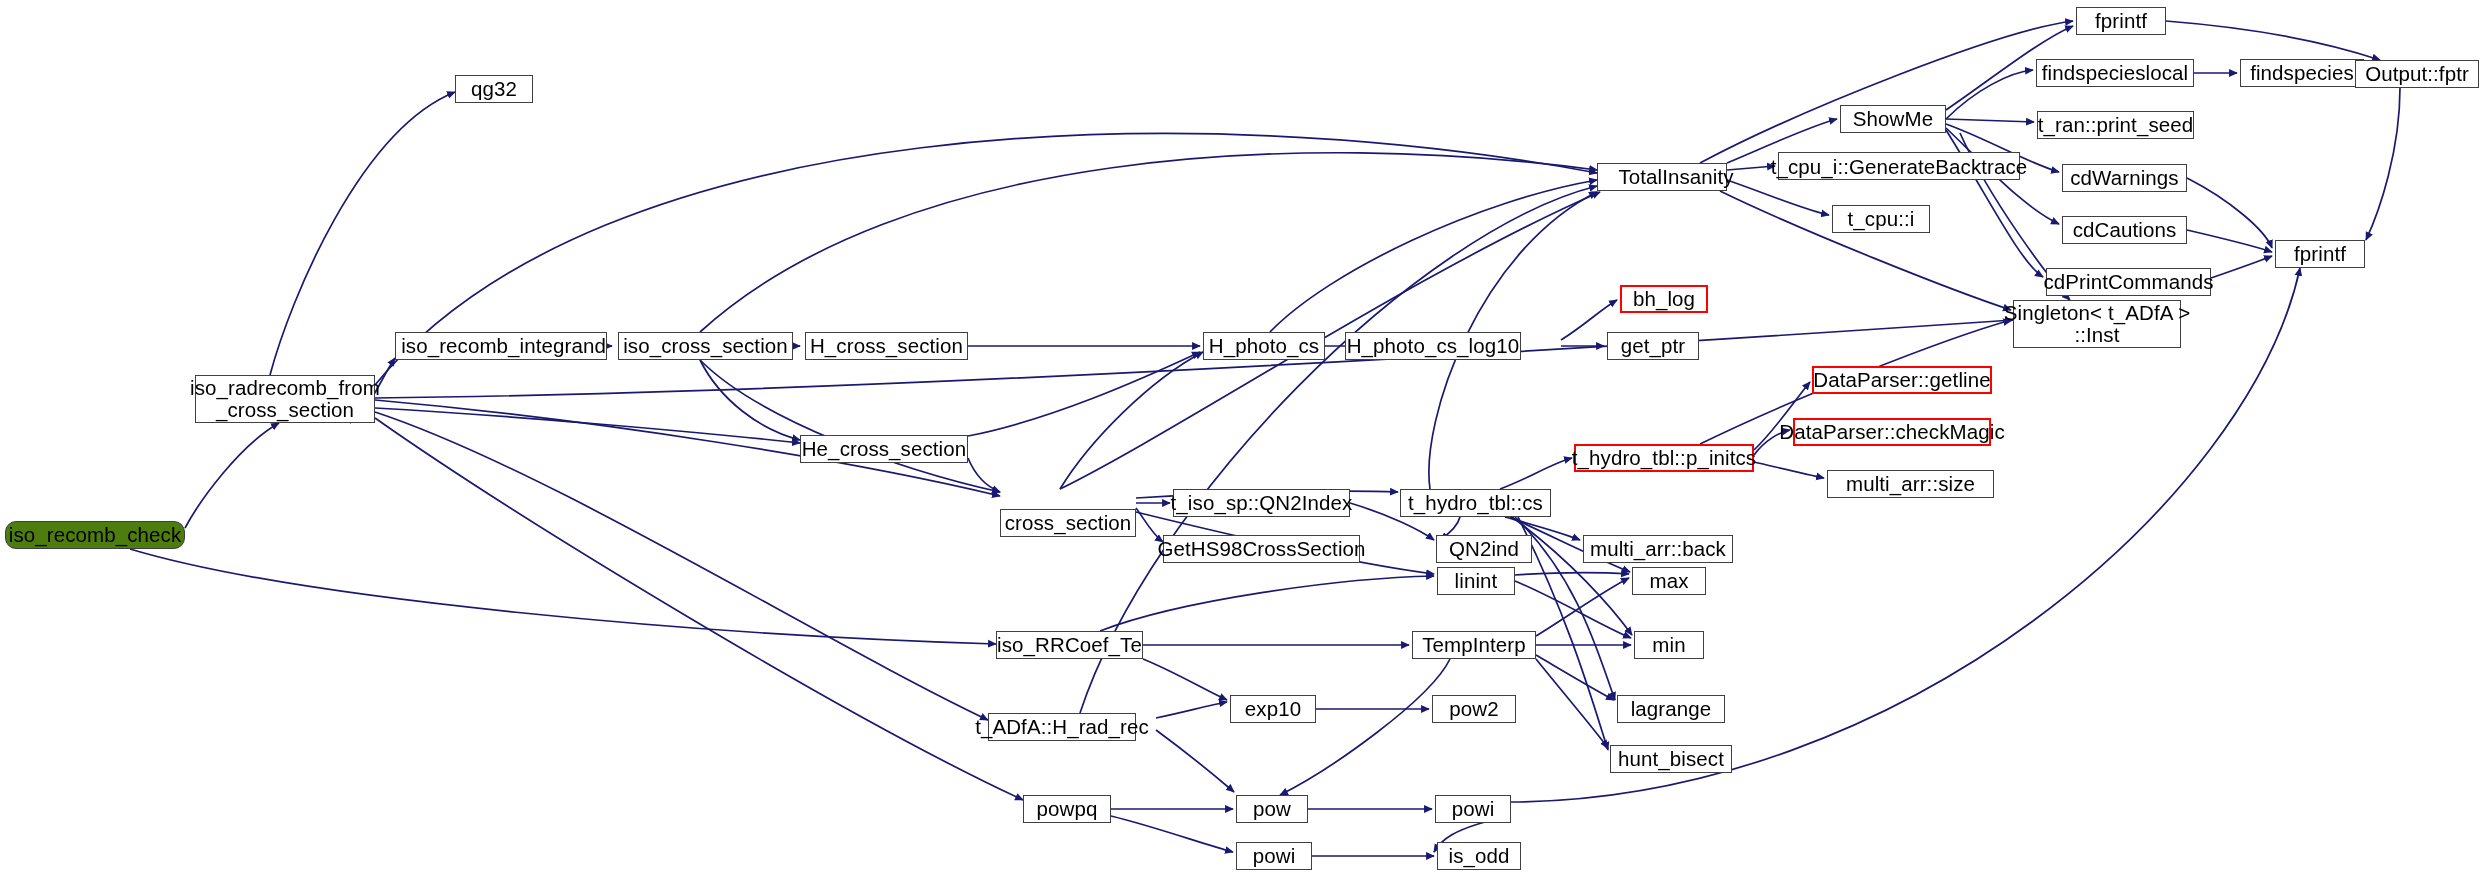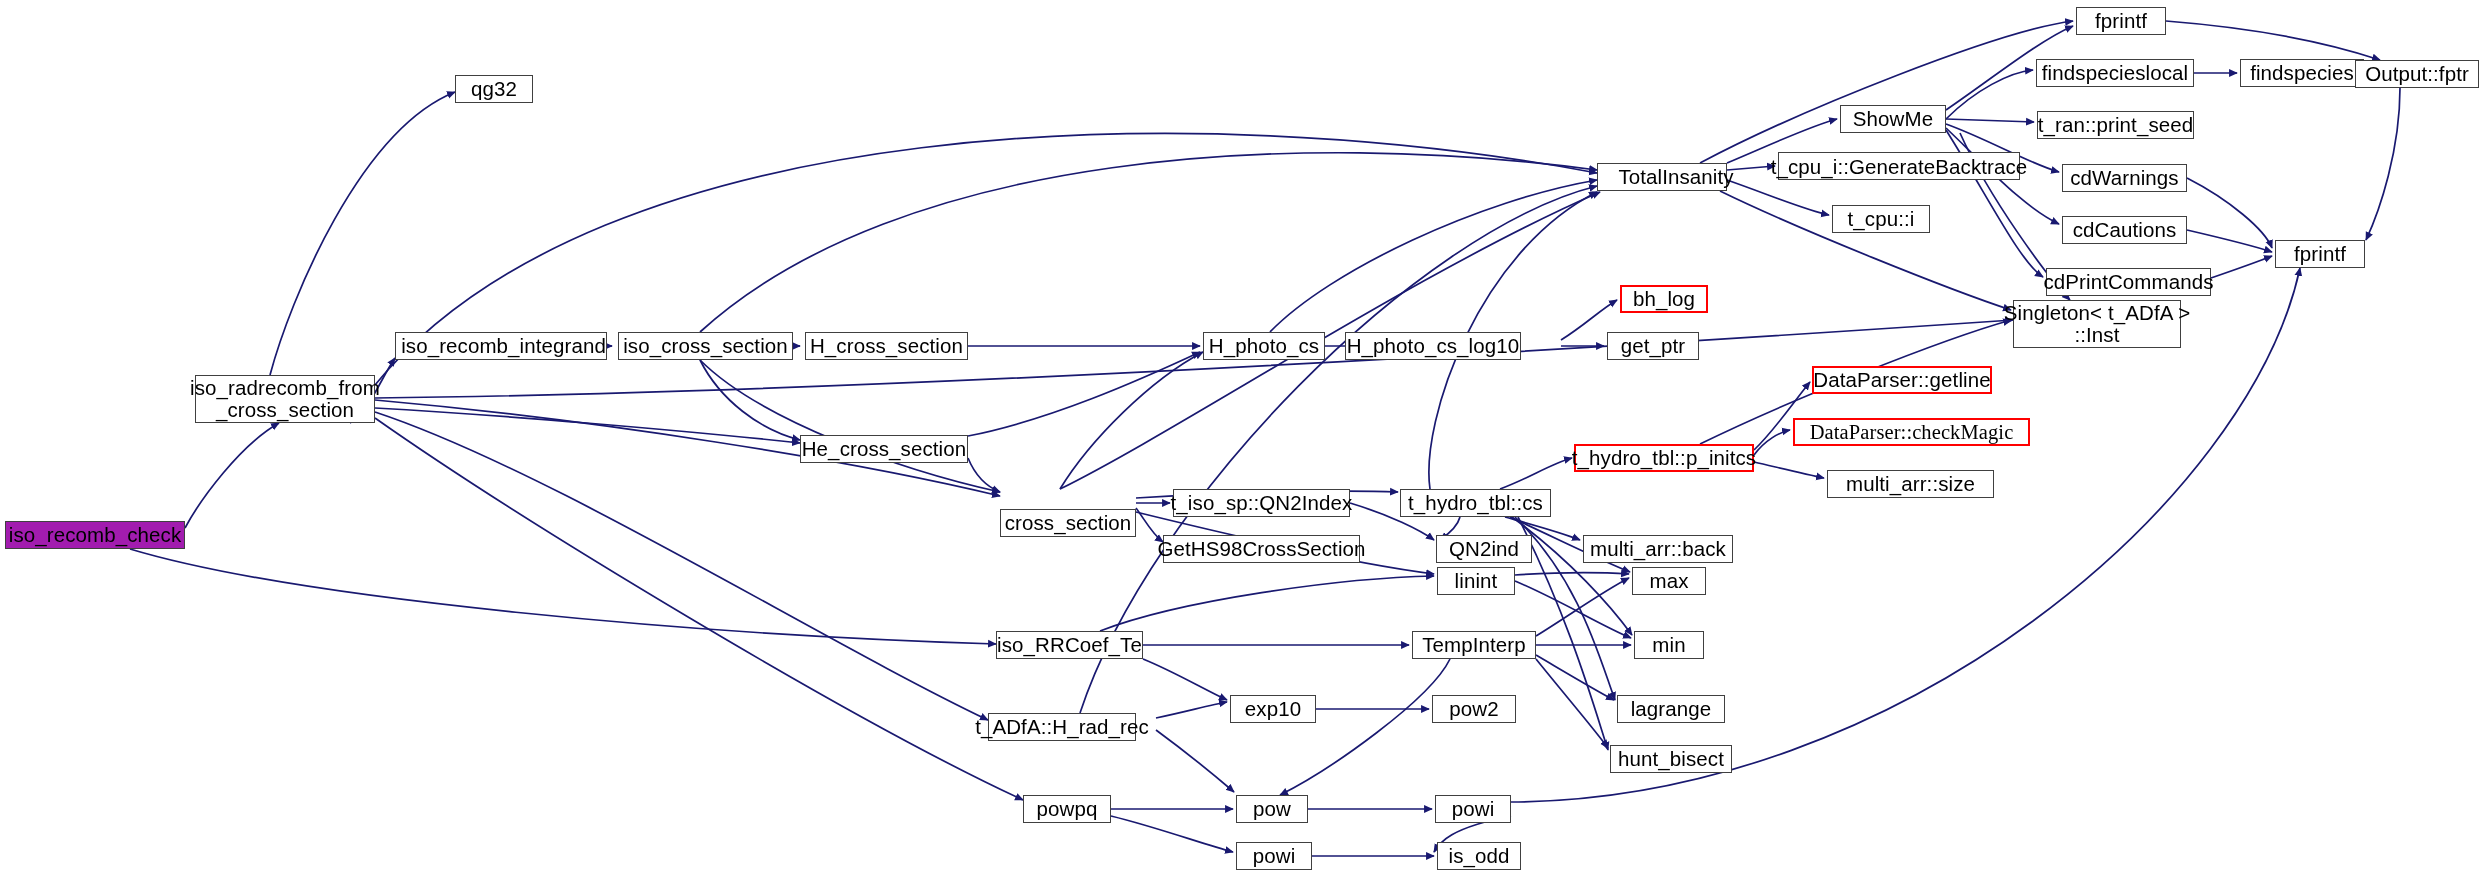--- a/index.html
+++ b/index.html
@@ -37,22 +37,23 @@
     text-align: center;
     white-space: pre;
     letter-spacing: 0.1px;
     z-index: 5;
   }
   .node.red {
     border-color: #ff0000;
     border-width: 2px;
   }
   .node.root {
-    background: #a21caf;
+    background: #4d7c0f;
     border-color: #404040;
+    border-radius: 11px;
   }
   .node.two-line {
     line-height: 1.08;
   }
 </style>
 </head>
 <body>
 
 <div id="canvas">
   <svg id="edges" viewBox="0 0 2485 877" preserveAspectRatio="none">
@@ -166,21 +167,21 @@
       <div class="node" style="left: 2240px; top: 59px; width: 124px; height: 28px;"><span>findspecies</span></div>
       <div class="node" style="left: 2037px; top: 111px; width: 157px; height: 28px;"><span>t_ran::print_seed</span></div>
       <div class="node" style="left: 2062px; top: 164px; width: 125px; height: 28px;"><span>cdWarnings</span></div>
       <div class="node" style="left: 2062px; top: 216px; width: 125px; height: 28px;"><span>cdCautions</span></div>
       <div class="node" style="left: 2046px; top: 268px; width: 165px; height: 28px;"><span>cdPrintCommands</span></div>
       <div class="node" style="left: 2275px; top: 240px; width: 90px; height: 28px;"><span>fprintf</span></div>
       <div class="node" style="left: 2355px; top: 60px; width: 124px; height: 28px;"><span>Output::fptr</span></div>
       <div class="node two-line" style="left: 2013px; top: 300px; width: 168px; height: 48px;"><span>Singleton&lt; t_ADfA &gt;
 ::Inst</span></div>
       <div class="node red" style="left: 1812px; top: 366px; width: 180px; height: 28px;"><span>DataParser::getline</span></div>
-      <div class="node red" style="left: 1793px; top: 418px; width: 237px; height: 28px; font-family: Liberation Serif, serif;"><span>DataParser::checkMagic</span></div>
+      <div class="node red" style="left: 1793px; top: 418px; width: 198px; height: 28px;"><span>DataParser::checkMagic</span></div>
       <div class="node red" style="left: 1574px; top: 444px; width: 180px; height: 28px;"><span>t_hydro_tbl::p_initcs</span></div>
       <div class="node" style="left: 1827px; top: 470px; width: 167px; height: 28px;"><span>multi_arr::size</span></div>
       <div class="node" style="left: 1400px; top: 489px; width: 151px; height: 28px;"><span>t_hydro_tbl::cs</span></div>
       <div class="node" style="left: 1583px; top: 535px; width: 150px; height: 28px;"><span>multi_arr::back</span></div>
       <div class="node" style="left: 1173px; top: 489px; width: 177px; height: 28px;"><span>t_iso_sp::QN2Index</span></div>
       <div class="node" style="left: 1163px; top: 535px; width: 197px; height: 28px;"><span>GetHS98CrossSection</span></div>
       <div class="node" style="left: 1436px; top: 535px; width: 96px; height: 28px;"><span>QN2ind</span></div>
       <div class="node" style="left: 1437px; top: 567px; width: 78px; height: 28px;"><span>linint</span></div>
       <div class="node" style="left: 1632px; top: 567px; width: 74px; height: 28px;"><span>max</span></div>
       <div class="node" style="left: 996px; top: 631px; width: 147px; height: 28px;"><span>iso_RRCoef_Te</span></div>

